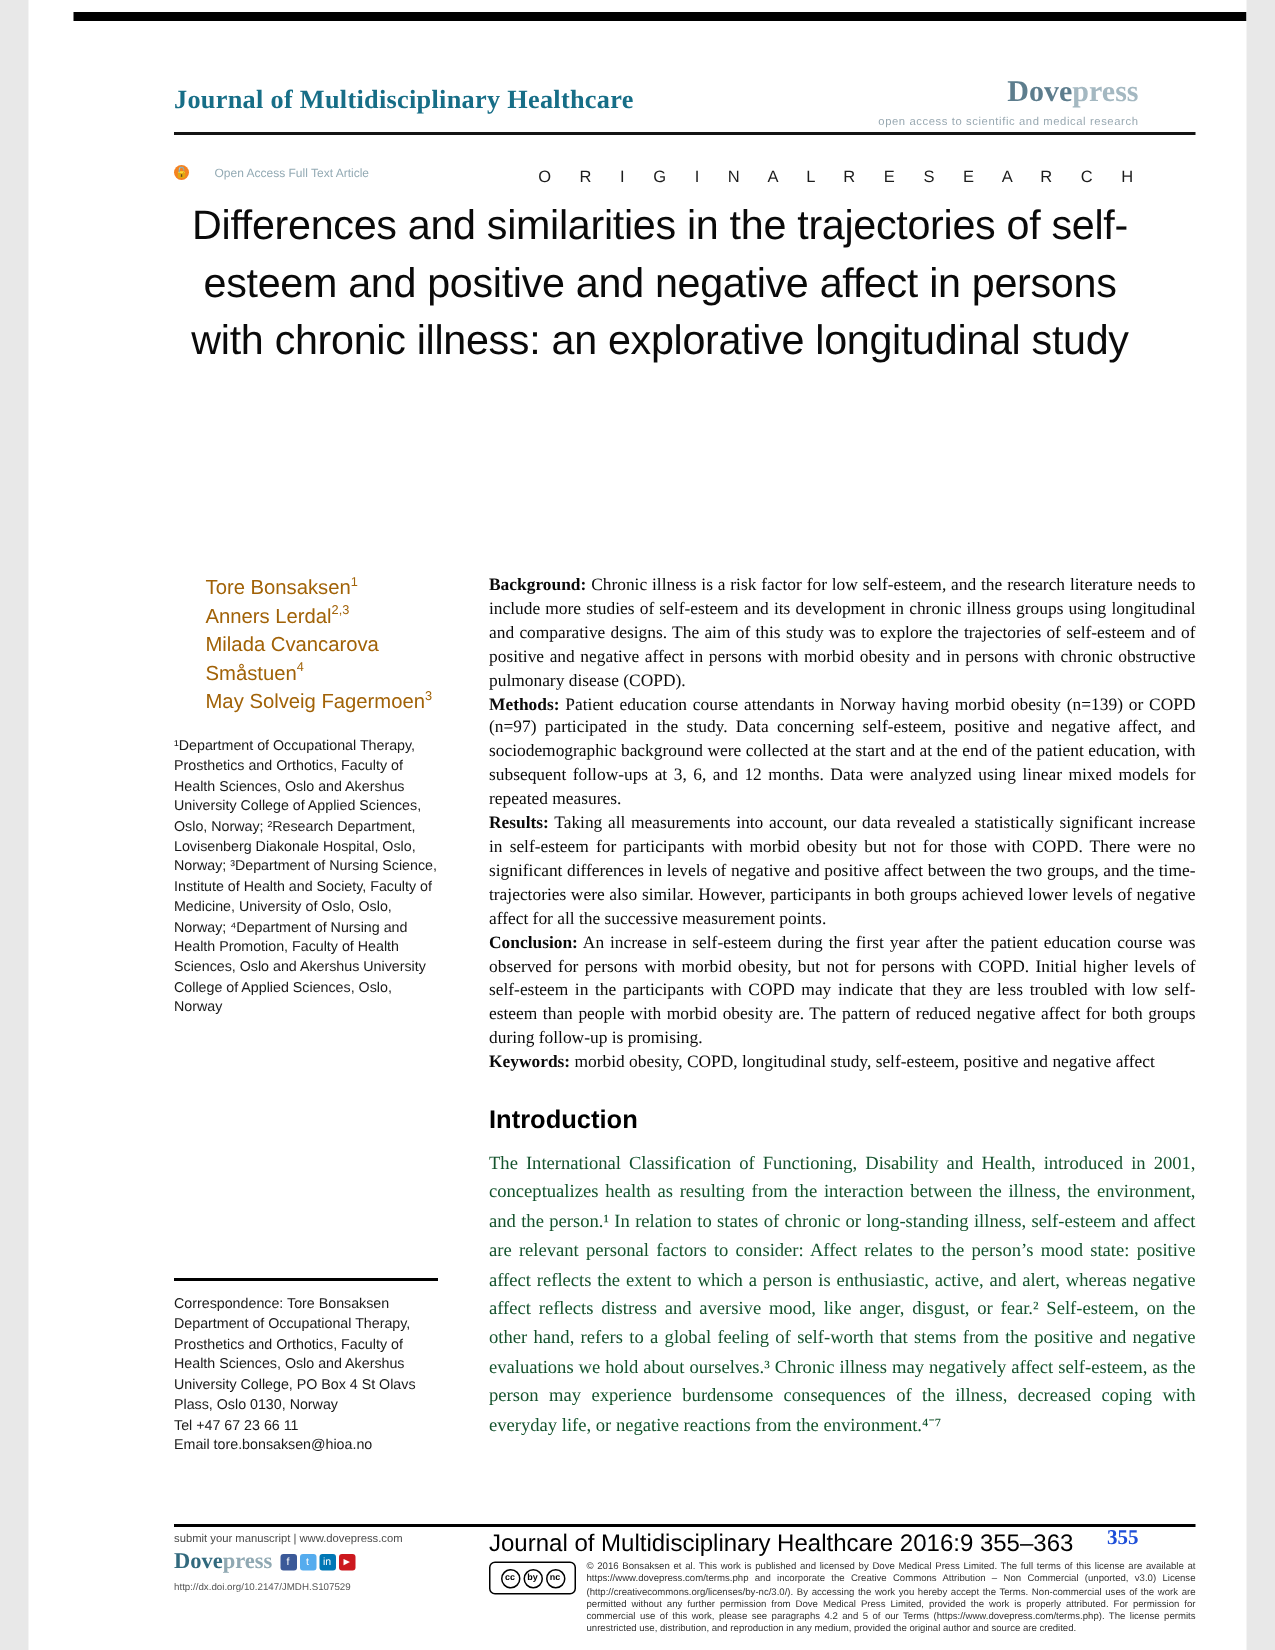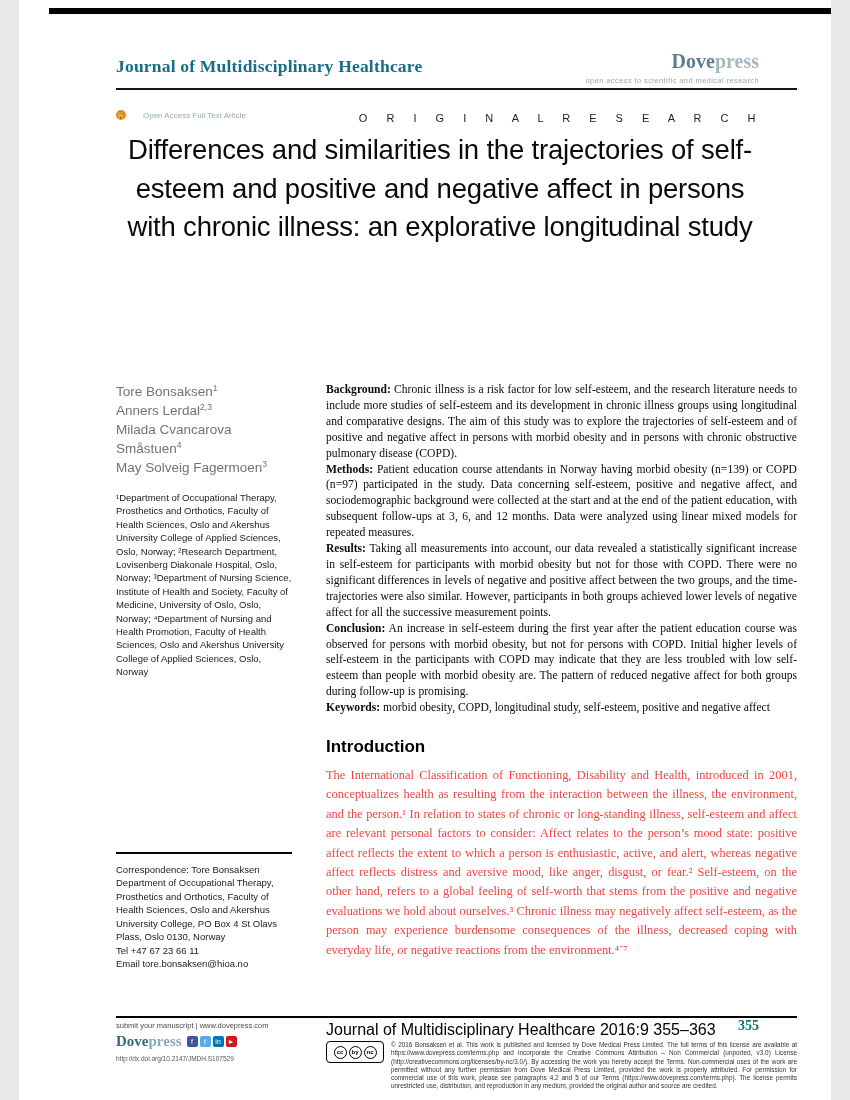--- a/index.html
+++ b/index.html
@@ -39,37 +39,37 @@
     font-size:11px; color:#1c1c1c; letter-spacing:3.5px; word-spacing:9px;
   }
 
   .title {
     position:absolute; left:97px; top:131px; width:648px;
     font-size:27.5px; line-height:38.5px; color:#0a0a0a;
     font-weight:400; letter-spacing:-0.2px;text-align:center;
   }
 
   .left-col { position:absolute; left:97px; top:382px; width:176px; }
-  .author { font-size:13.5px; line-height:19px; color:#737373; }
+  .author { font-size:13.5px; line-height:19px; color:#a16207;margin-left:21px; }
   .author sup { font-size:8.5px; vertical-align:super; line-height:0; }
   .affiliations { margin-top:14px; font-size:9.5px; line-height:13.4px; color:#1a1a1a; }
 
   .right-col { position:absolute; left:307px; top:382px; width:471px; }
   .abs {
     font-family:"Liberation Serif", serif; font-size:11.6px; line-height:15.9px;
     text-align:justify; color:#0a0a0a;
   }
   .abs b { font-weight:bold; }
   .intro-heading {
     margin-top:21px; margin-bottom:9px;
     font-size:17px; font-weight:bold; color:#000;
   }
   .intro-text {
     font-family:"Liberation Serif", serif; font-size:12.4px; line-height:19.4px;
-    text-align:justify; color:#ef4444;
+    text-align:justify; color:#14532d;
   }
 
   .corr-block { position:absolute; left:97px; top:852px; width:176px; }
   .corr-rule { height:1.5px; background:#000; margin-bottom:9px; }
   .corr-text { font-size:9.5px; line-height:13.5px; color:#1a1a1a; }
 
   .footer-rule { position:absolute; left:97px; width:681px; top:1016px; height:1.5px; background:#000; }
   .footer-left { position:absolute; left:97px; top:1021px; width:205px; }
   .submit-line { font-size:7.5px; color:#4a4a4a; }
   .dove-row { display:flex; align-items:center; gap:5px; margin-top:3px; }
@@ -82,21 +82,21 @@
     font-size:7px; display:flex; align-items:center; justify-content:center;
   }
   .doi-line { font-size:6.5px; color:#555; margin-top:5px; }
 
   .footer-citation {
     position:absolute; left:307px; top:1021px;
     font-family:Liberation Sans, sans-serif; font-size:16px; color:#000;
   }
   .page-number {
     position:absolute; right:72px; top:1018px;
-    font-family:"Liberation Serif", serif; font-size:14px; font-weight:bold; color:#0f766e;
+    font-family:"Liberation Serif", serif; font-size:14px; font-weight:bold; color:#1d4ed8;
   }
 
   .license-block { position:absolute; left:307px; top:1041px; width:471px; display:flex; gap:7px; }
   .cc-badge {
     flex-shrink:0; width:58px; height:22px; border:1.5px solid #000; border-radius:4px;
     display:flex; align-items:center; justify-content:center; gap:2px; background:#fff;
   }
   .cc-circle {
     width:13px; height:13px; border:1.3px solid #000; border-radius:50%;
     font-size:6px; font-weight:bold; color:#000;

